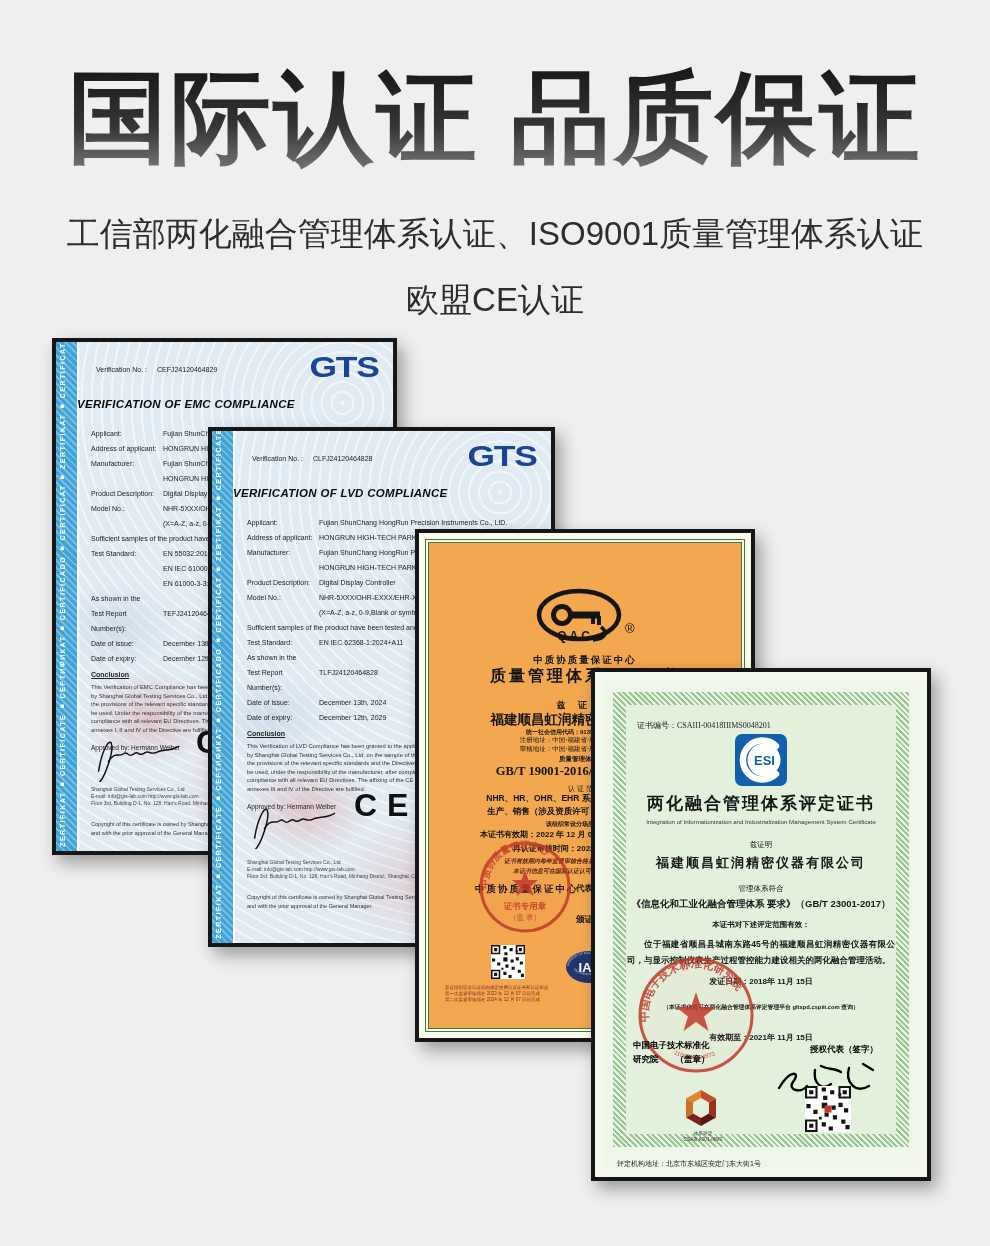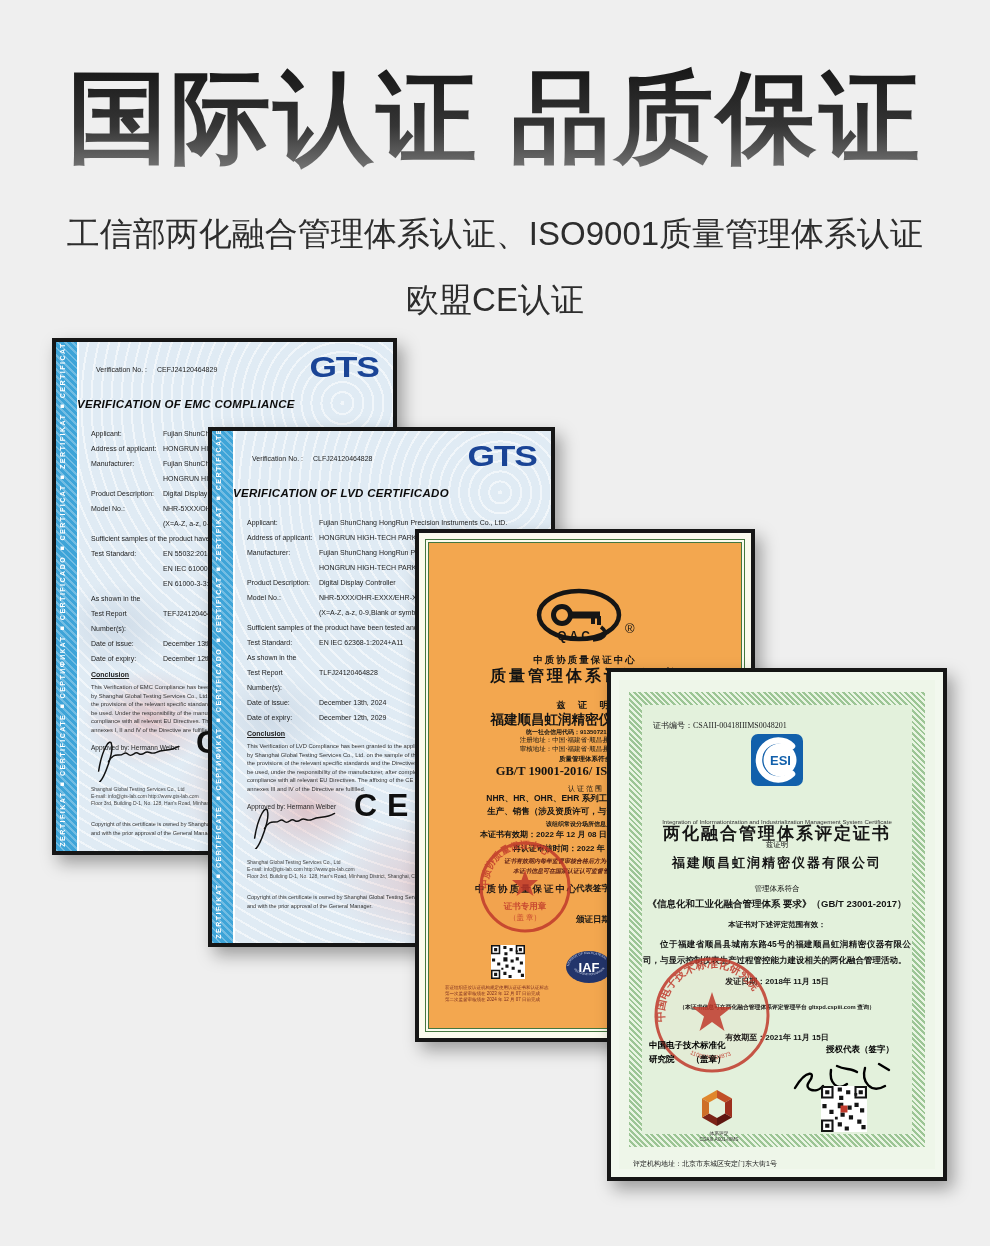--- a/index.html
+++ b/index.html
@@ -81,29 +81,29 @@
   .q-note2{top:334px;font-size:6px;font-weight:bold;font-style:italic;color:#5b2218;}
   .q-orgsign{position:absolute;left:56px;top:350px;font-size:9.5px;font-weight:bold;color:#141414;letter-spacing:2px;}
   .q-rep{position:absolute;left:157px;top:350px;font-size:8.5px;font-weight:bold;color:#141414;}
   .q-issue{position:absolute;left:157px;top:381px;font-size:8.5px;font-weight:bold;color:#141414;}
   .qac-seal{position:absolute;left:58px;top:306px;opacity:.85;}
   .qac-qr{position:absolute;left:72px;top:412px;width:34px;height:34px;}
   .iaf{position:absolute;left:146px;top:417px;}
   .q-fine{position:absolute;left:26px;top:452px;font-size:4.5px;line-height:6.2px;color:#7a2c20;white-space:pre-line;text-align:left;}
 
   
-  .cert-cesi{left:607px;top:668px;width:340px;height:513px;z-index:4;background:#f2f8ee;}
+  .cert-cesi{left:591px;top:668px;width:340px;height:513px;z-index:4;background:#f2f8ee;}
   .cesi-bg{position:absolute;inset:8px;background:#eef6e9;}
   .cesi-ring{position:absolute;inset:20px 18px 30px 18px;background:#e3f1dc;
     border:13px solid #9cc595;
     border-image:repeating-linear-gradient(45deg,#9cc595 0 2px,#e9f5e3 2px 4px) 13;}
   .c{position:absolute;left:0;width:100%;text-align:center;color:#151515;}
   .c-certno{position:absolute;left:42px;top:48px;font-size:8px;font-family:"Liberation Serif",serif;color:#222;}
   .cesi-logo{position:absolute;left:50%;transform:translateX(-50%);top:62px;}
-  .c-title{top:120px;font-size:17px;font-weight:900;letter-spacing:2px;font-family:"Liberation Serif",serif;margin-top:30px;}
+  .c-title{top:120px;font-size:17px;font-weight:900;letter-spacing:2px;font-family:"Liberation Serif",serif;}
   .c-sub{top:146px;font-size:6.1px;color:#333;}
   .c-attest{top:168px;font-size:7.5px;}
   .c-company{top:182px;font-size:13px;font-weight:900;letter-spacing:2px;font-family:"Liberation Serif",serif;}
   .c-conform{top:212px;font-size:7.5px;}
   .c-standard{top:226px;font-size:9.5px;font-weight:900;}
   .c-scopeintro{top:248px;font-size:7.5px;font-weight:bold;}
   .c-scopebody{position:absolute;left:32px;right:32px;top:264px;font-size:8.5px;font-weight:bold;
     line-height:16px;text-align:justify;text-indent:2em;color:#151515;}
   .c-issuedate{top:304px;font-size:8px;font-weight:900;}
   .c-validuntil{top:316px;font-size:8px;font-weight:900;margin-top:44px;}
@@ -220,21 +220,21 @@
 </div>
 
 <div class="cert gcert cert-lvd">
   <div class="side-strip">
     <span>ZERTIFIKAT ■ CERTIFICATE ■ СЕРТИФИКАТ ■ CERTIFICADO ■ CERTIFICAT ■ ZERTIFIKAT ■ CERTIFICATE</span>
   </div>
   <div class="gts-logo">GTS</div>
   <div class="verif">
     <span>Verification No. :</span><span class="vv">CLFJ24120464828</span>
   </div>
-  <div class="vtitle">VERIFICATION OF LVD CERTIFICADO</div>
+  <div class="vtitle">VERIFICATION OF LVD COMPLIANCE</div>
   <div class="fields">
     <div class="frow">
         <span class="fl">Applicant:</span>
         <span class="fv">Fujian ShunChang HongRun Precision Instruments Co., LtD.</span>
       </div>
     <div class="frow">
         <span class="fl">Address of applicant:</span>
         <span class="fv">HONGRUN HIGH-TECH PARK, SHUANGXI, SHUNCHANG</span>
       </div>
     <div class="frow">

